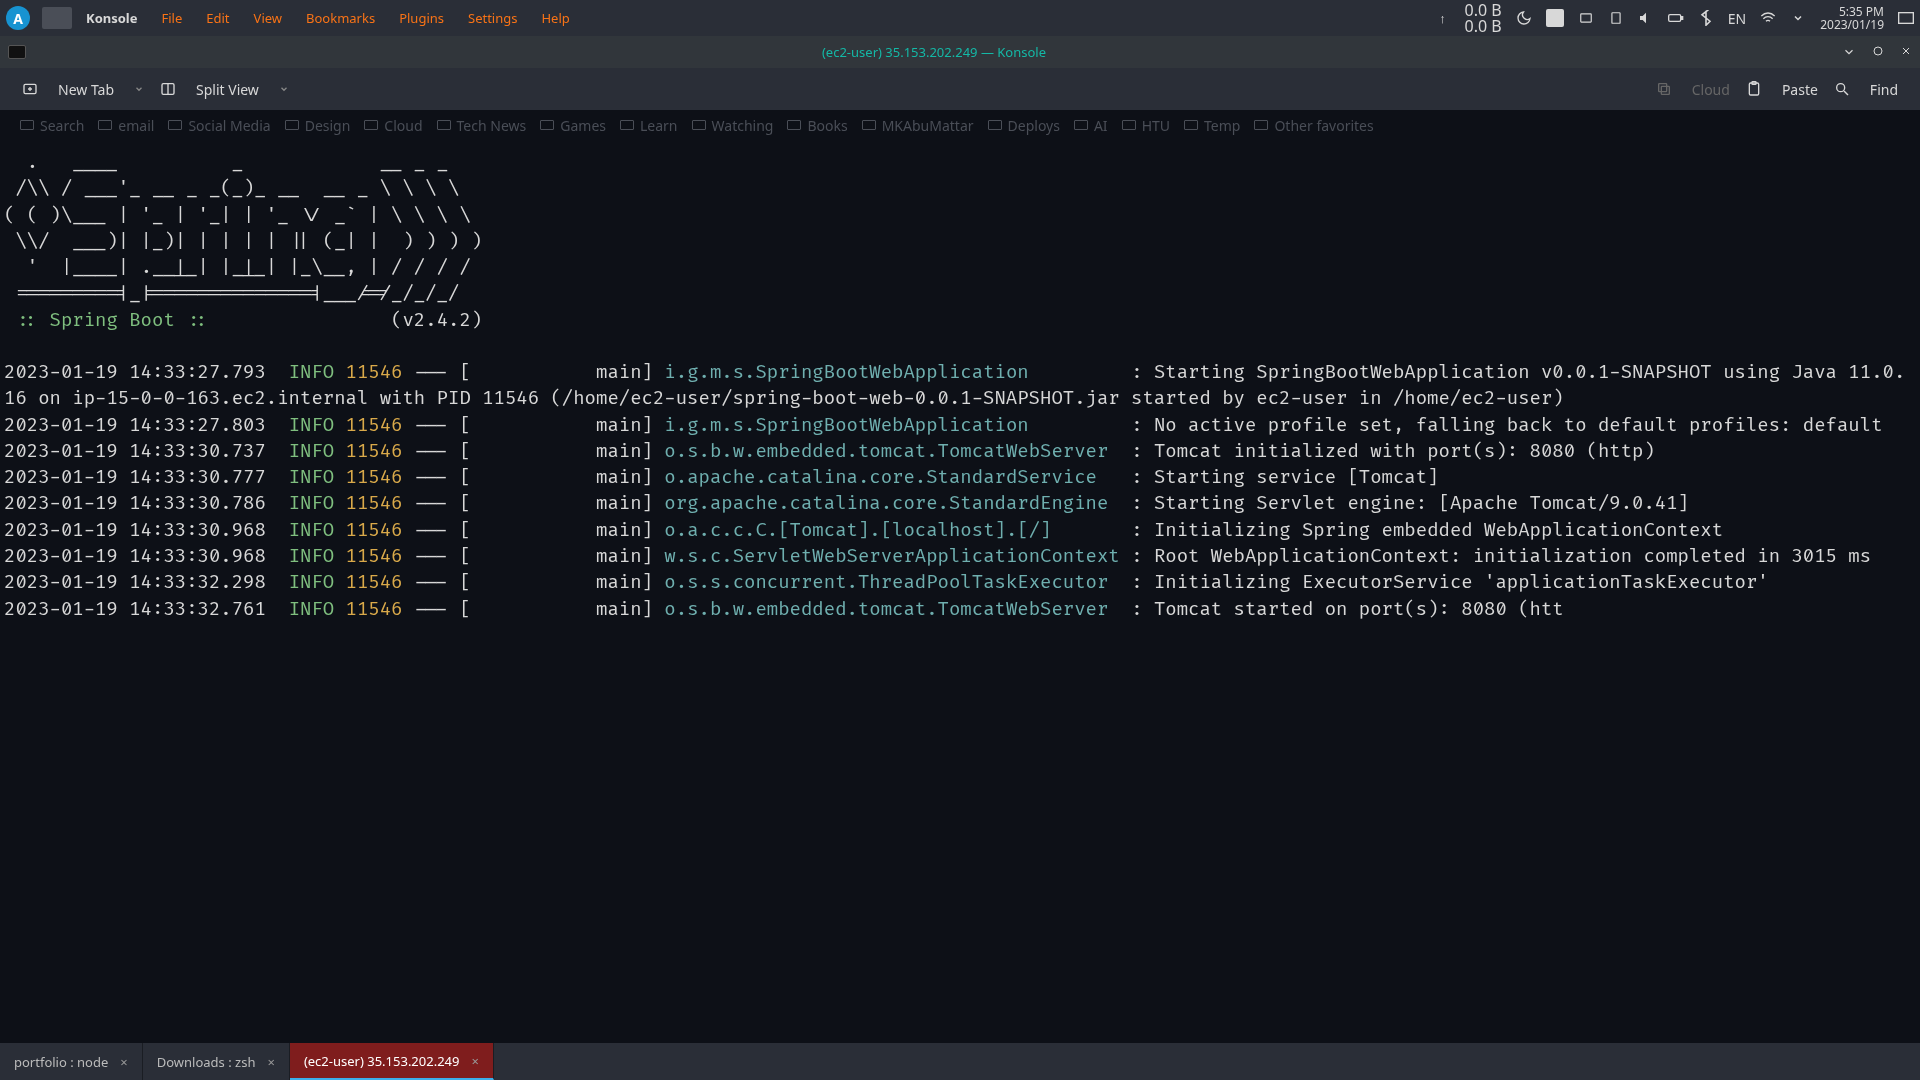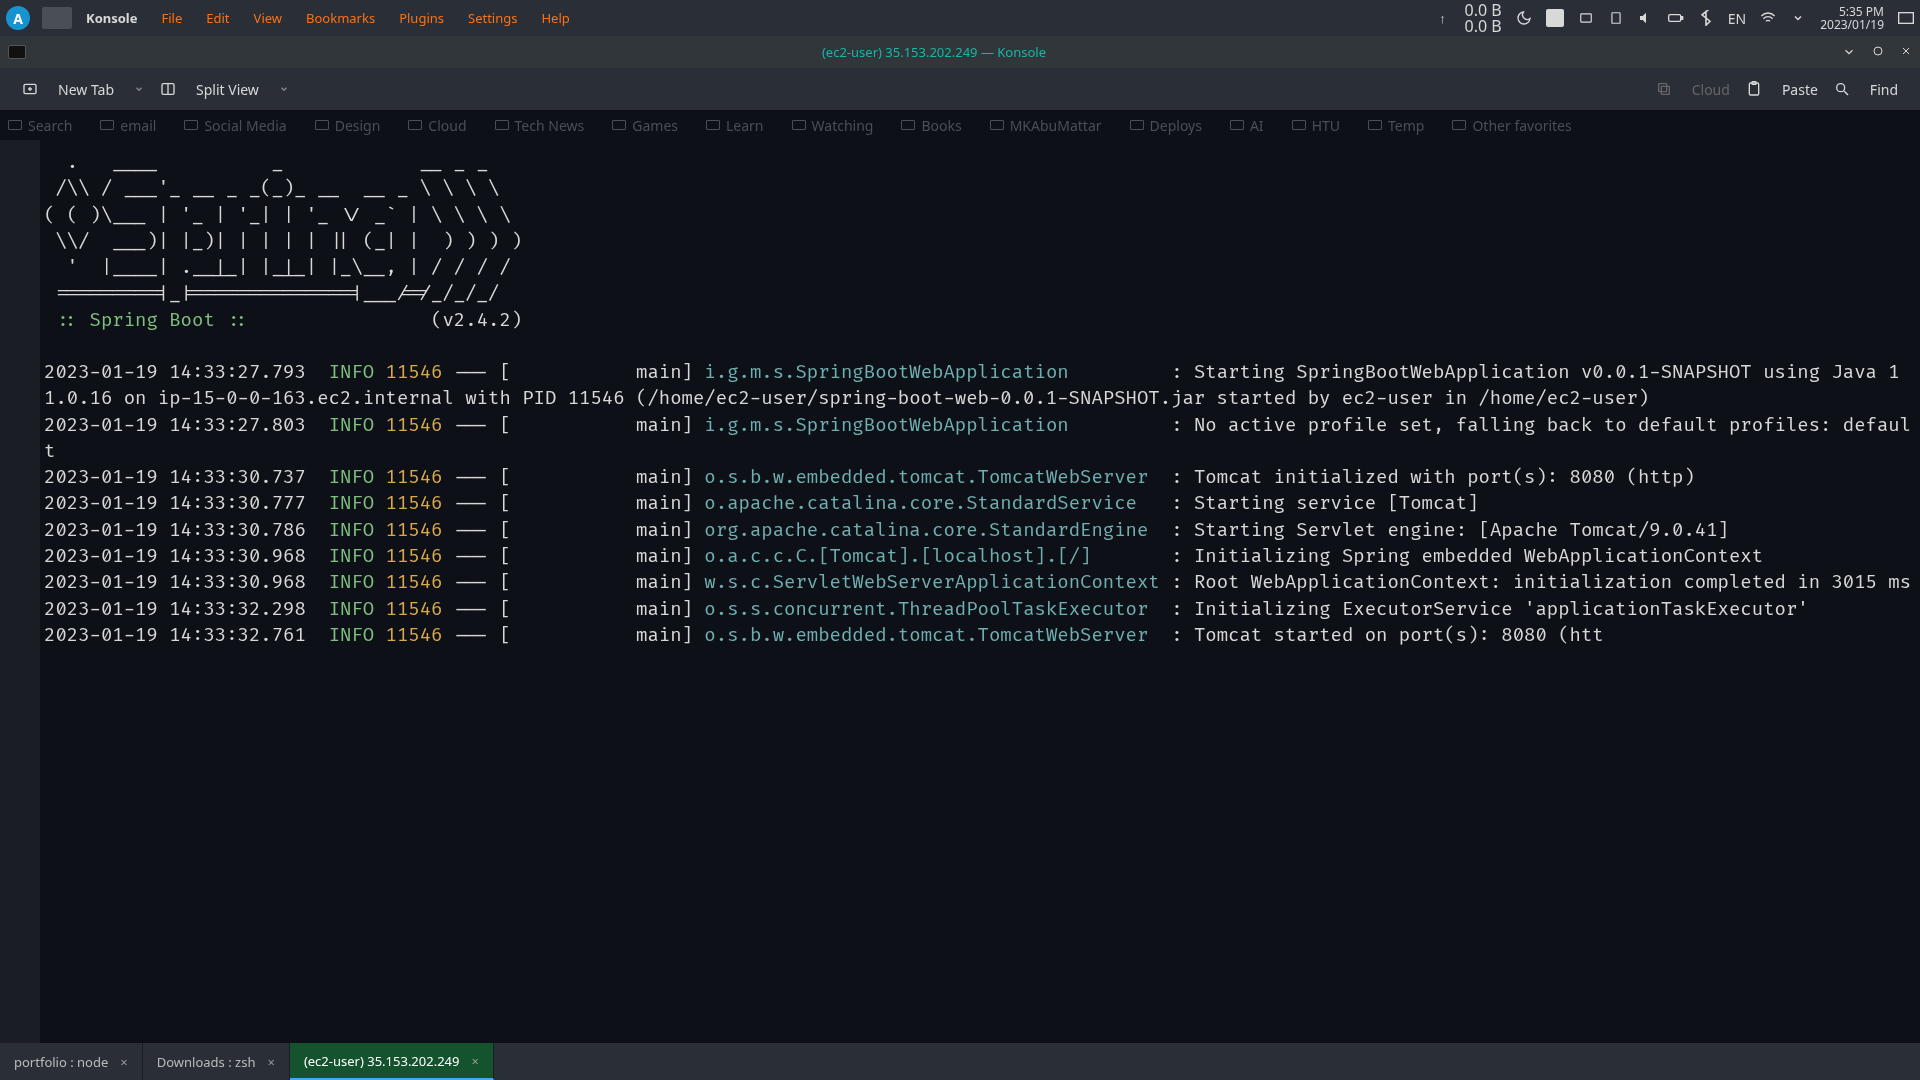--- a/index.html
+++ b/index.html
@@ -64,43 +64,42 @@
   }
   .tbtn { display:flex; align-items:center; gap:20px; padding:4px 8px; cursor:pointer; }
   .tool-spacer { flex: 1; }
   .tool-disabled { color: #666; }
   .tool-ico { width:16px; height:16px; display:inline-block; }
 
   .bookmarks {
     height: 30px;
     display: flex;
     align-items: center;
-    gap: 28px;
-    padding: 0 8px;
+    gap: 14px;
+    padding: 0 20px;
     font-size: 14px;
     color: #4a4e57;
     background: #0d1017;
   }
   .bm { display:flex; align-items:center; gap:6px; }
   .bm-ico { width:14px; height:10px; border:1px solid #4a4e57; border-radius:1px; }
 
   .terminal {
     position: absolute;
     top: 140px;
     left: 0; right: 0; bottom: 30px;
     background: #0d1017;
     padding: 10px 4px 4px 4px;
     font-family: "Fira Code", "DejaVu Sans Mono", monospace;
     font-size: 18.5px;
     line-height: 1.42;
     color: #d8d8d8;
     white-space: pre-wrap;
     word-break: break-all;
     overflow: hidden;
-    margin-left: 40px;
   }
   .ascii { color: #d8d8d8; }
   .green { color: #7fbf7f; }
   .yellow { color: #d9a94a; }
   .cyan { color: #6fafaf; }
 
   .tabs-bottom {
     position: absolute;
     left:0; right:0; bottom:0;
     height: 37px;
@@ -110,21 +109,21 @@
     font-size: 13px;
   }
   .tab {
     display:flex; align-items:center; gap:8px;
     padding: 0 14px;
     color: #bbb;
     border-right: 1px solid #1a1d23;
     cursor:pointer;
   }
   .tab.active {
-    background: #14532d;
+    background: #7f1d1d;
     color: #fff;
     border-bottom: 2px solid #3daee9;
   }
   .tab-x { color:#999; margin-left:4px; }
 
   svg { display:block; }
 </style>
 </head>
 <body>
 

